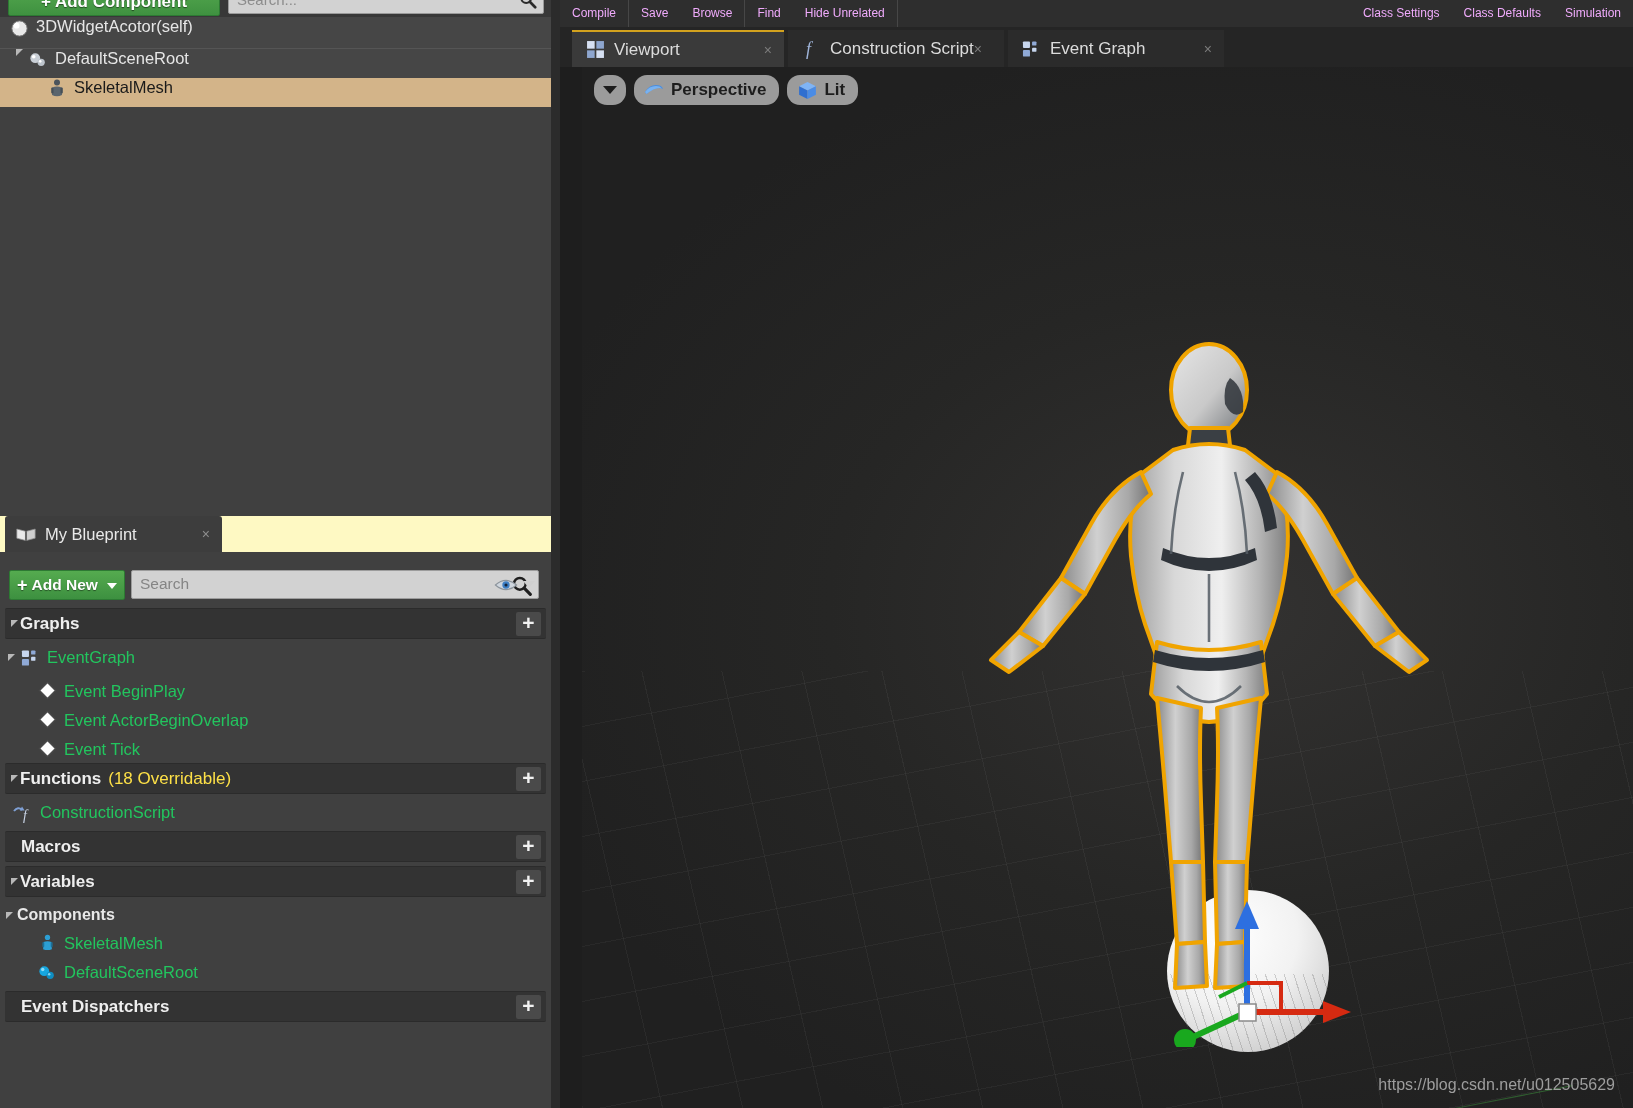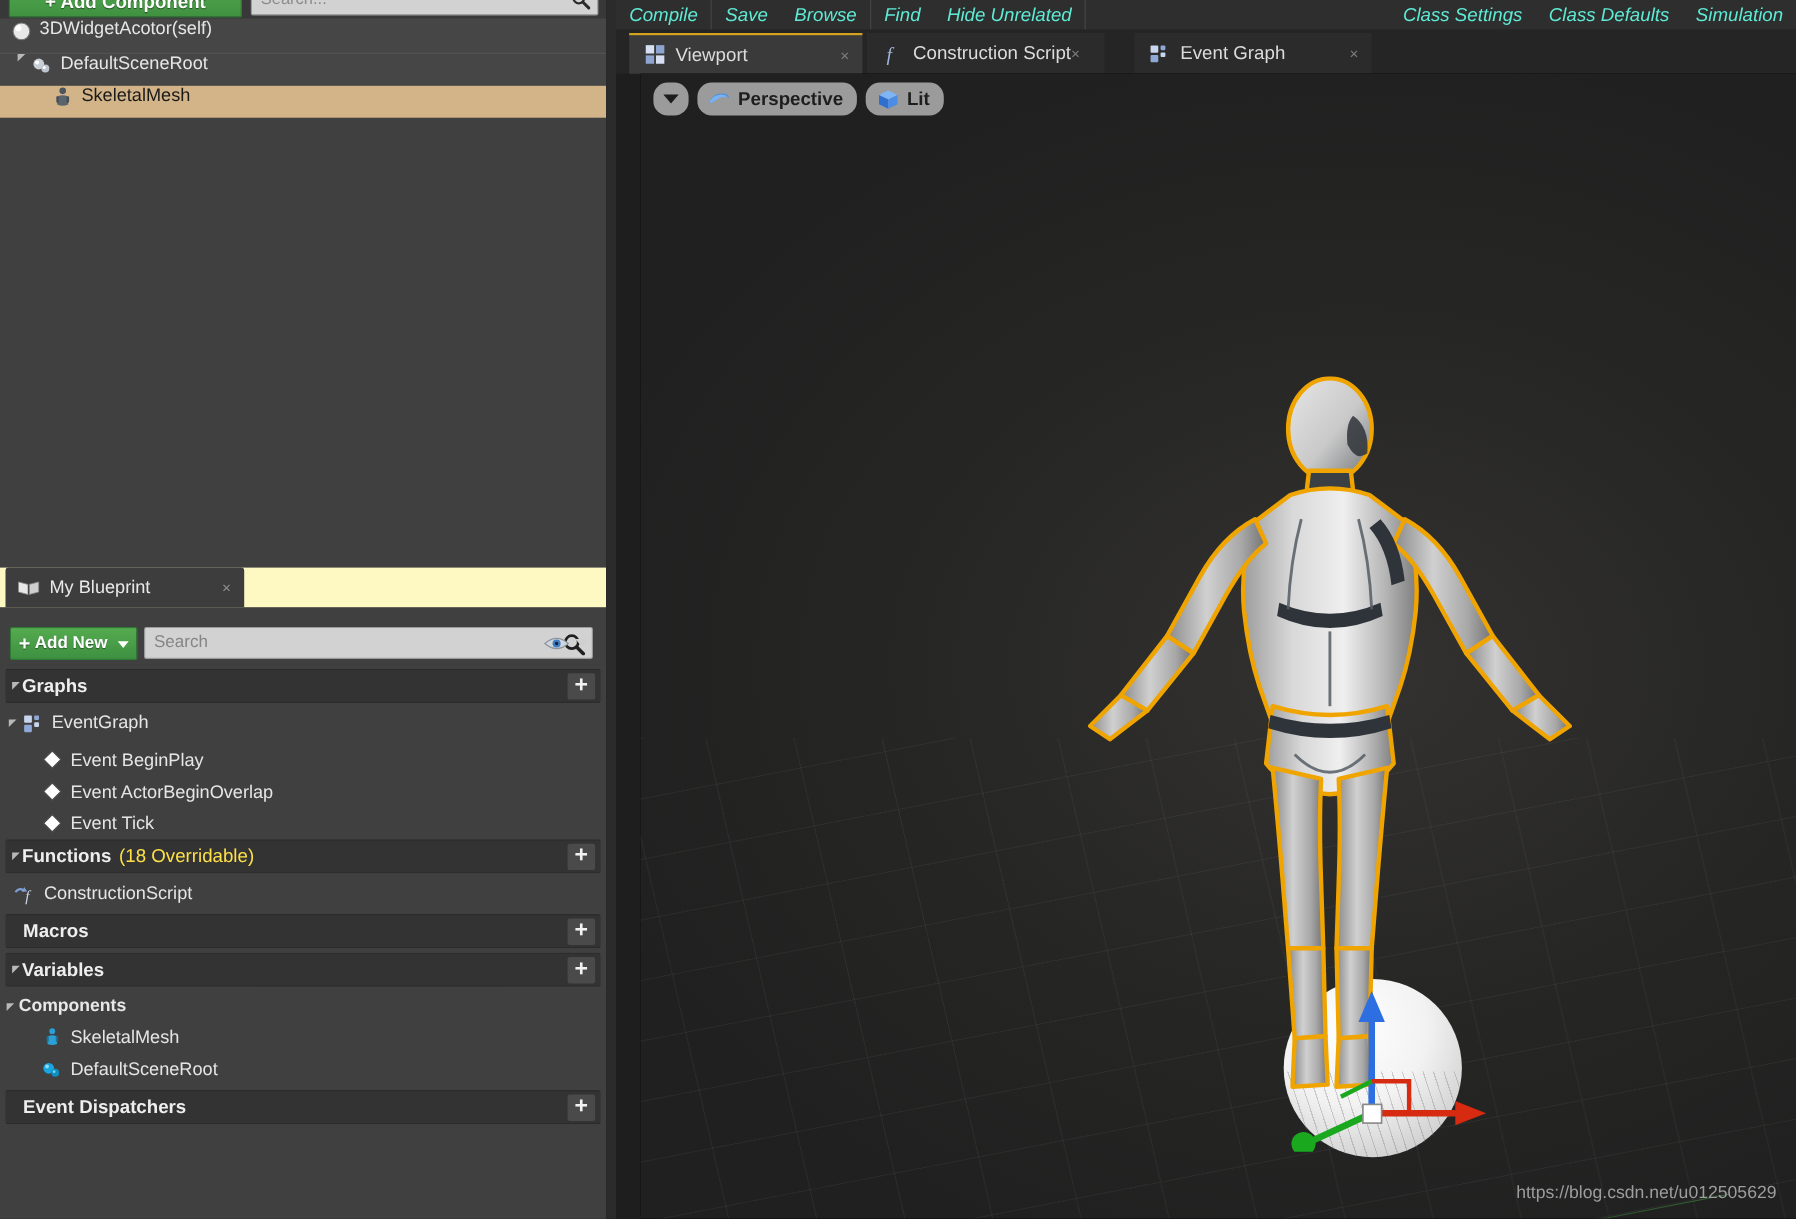--- a/index.html
+++ b/index.html
@@ -278,21 +278,21 @@
     font-weight: bold;
     line-height: 22px;
     text-align: center;
   }
   .mb-row {
     position: relative;
     height: 29px;
     display: flex;
     align-items: center;
     font-size: 16.5px;
-    color: #e5e5e5;
+    color: #22c55e;
     white-space: nowrap;
   }
   .mb-row.sub1 { padding-left: 8px; }
   .mb-row.sub2 { padding-left: 36px; align-items: flex-end; }
   .mb-row.sub3 { padding-left: 12px; }
   .mb-row.sub4 { padding-left: 36px; }
   .mb-sub-hdr {
     position: relative;
     height: 28px;
     display: flex;
@@ -320,26 +320,25 @@
   
   #menubar {
     position: absolute;
     left: 9px; top: 0;
     width: 1073px; height: 27px;
     background: #2e2e2e;
     display: flex;
     align-items: center;
   }
   .menu-item {
-    font-size: 17px;
-    color: #5eead4;
+    font-size: 12px;
+    color: #f0abfc;
     white-space: nowrap;
     padding: 0 12px;
     line-height: 27px;
-    font-style: italic;
   }
   .menu-sep {
     width: 1px; height: 27px;
     background: #474747;
     flex: none;
   }
   .menu-spacer { flex: 1; }
 
   
   #tabstrip {
@@ -703,21 +702,21 @@
       <div class="etab inactive" style="left:228px; width:216px;">
         <span class="icon-box">
           <svg width="18" height="20" viewBox="0 0 14 20">
             <text x="2" y="16" font-family="Liberation Serif, serif" font-style="italic" font-size="18" fill="#9fb4d9">f</text>
           </svg>
         </span>
         <span style="overflow:hidden; max-width:150px">Construction Script</span>
         <span class="etab-x" style="margin-left:0">×</span>
       </div>
 
-      <div class="etab inactive" style="left:471px; width:216px;justify-content:flex-end;">
+      <div class="etab inactive" style="left:448px; width:216px;justify-content:flex-end;">
         <span class="icon-box">
           <svg width="19" height="18" viewBox="0 0 20 18">
             <rect x="1" y="1" width="7.4" height="7" rx="1" fill="#c7d6ee"></rect>
             <rect x="10.6" y="1" width="4.6" height="4.4" rx="1" fill="#8fa9d6"></rect>
             <rect x="1" y="10" width="7.4" height="7" rx="1" fill="#8fa9d6"></rect>
             <rect x="10.6" y="7.6" width="4.6" height="4.4" rx="1" fill="#c7d6ee"></rect>
           </svg>
         </span>
         <span>Event Graph</span>
         <span class="etab-x" style="margin-left:auto">×</span>

